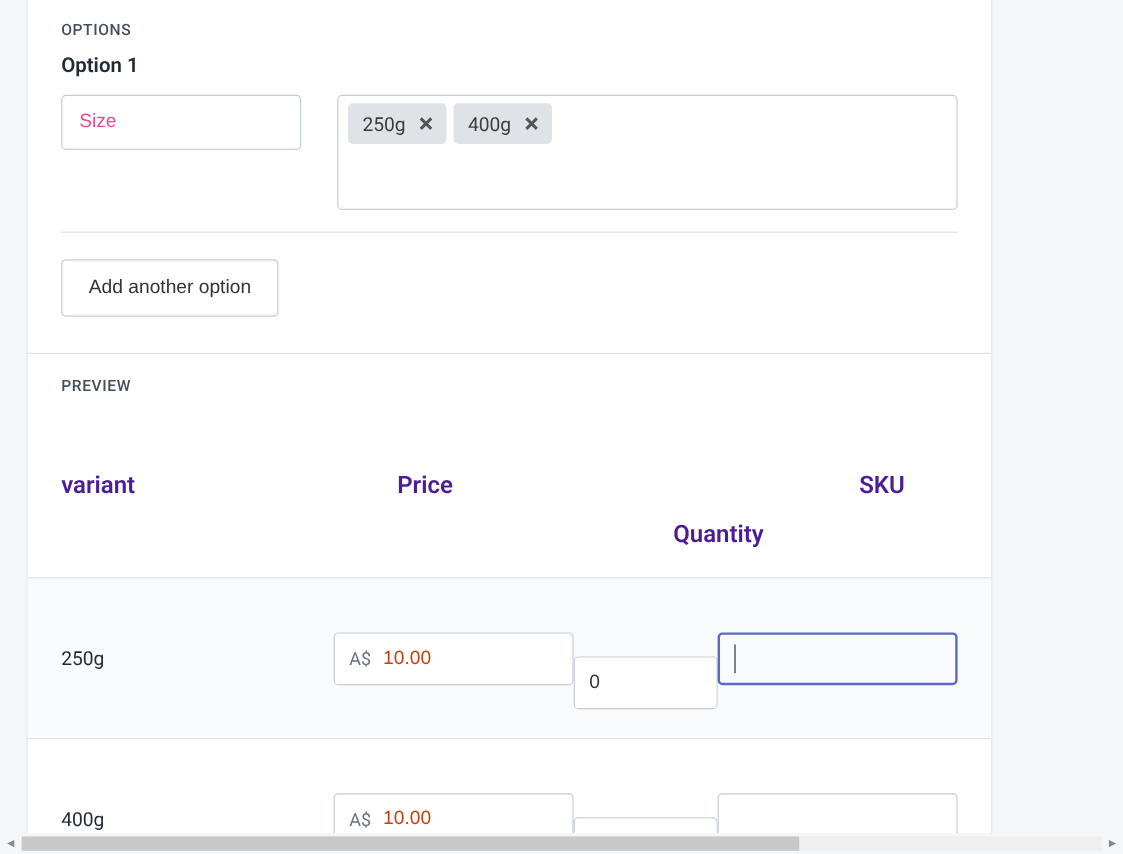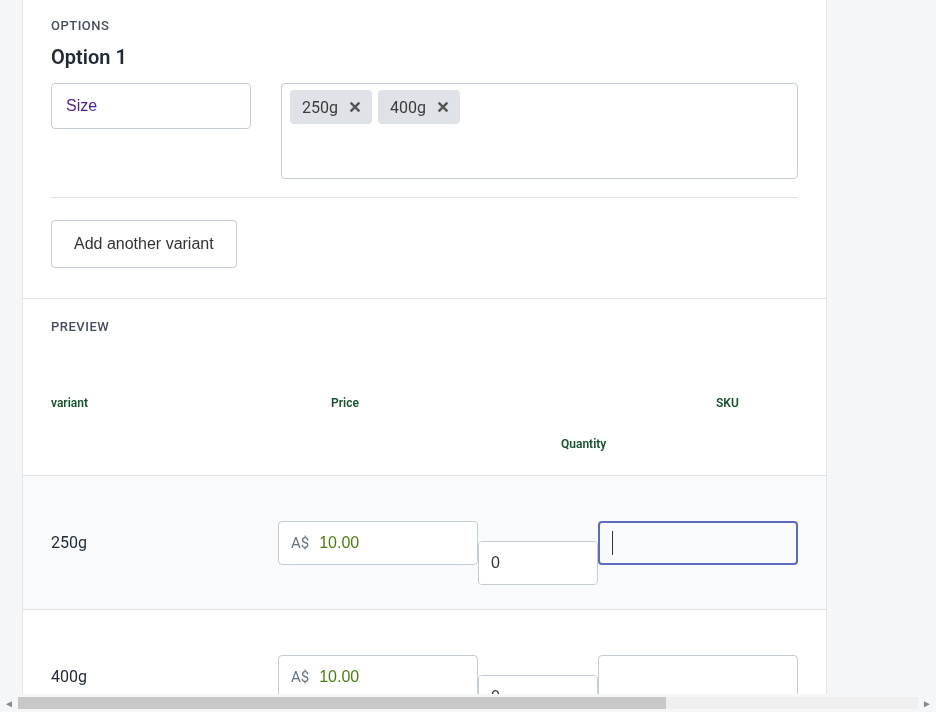--- a/index.html
+++ b/index.html
@@ -31,37 +31,37 @@
     .options-label {
       text-transform: uppercase;
       letter-spacing: 0.5px;
       font-size: 13px;
       color: #454f5b;
       font-weight: 500;
       margin-bottom: 12px;
     }
     .option-title {
       font-weight: 600;
-      font-size: 20px;
+      font-size: 17px;
       margin-bottom: 14px;
     }
     .option-row {
       display: flex;
       align-items: flex-start;
       gap: 30px;
       margin-bottom: 18px;
     }
     .option-name-input {
       width: 200px;
       height: 46px;
       border: 1px solid #c4cdd5;
       border-radius: 4px;
       padding: 0 14px;
       font-size: 16px;
-      color: #4c1d95;
+      color: #ec4899;
       outline: none;
     }
     .tags-input {
       flex: 1;
       min-height: 96px;
       border: 1px solid #c4cdd5;
       border-radius: 4px;
       padding: 6px 8px;
       display: flex;
       flex-wrap: wrap;
@@ -117,23 +117,23 @@
       letter-spacing: 0.5px;
       font-size: 13px;
       color: #454f5b;
       font-weight: 500;
       padding: 0 28px;
       margin-bottom: 62px;
     }
     .preview-header {
       display: flex;
       padding: 0 28px 24px 28px;
-      font-size: 12px;
+      font-size: 20px;
       font-weight: 600;
-      color: #14532d;
+      color: #4c1d95;
     }
     .col-variant { width: 232px; }
     .col-price { width: 230px; margin-left: 48px; }
     .col-qty { width: 155px; margin-top: 41px; }
     .col-sku { flex: 1; }
     .preview-row {
       display: flex;
       align-items: center;
       padding: 24px 28px;
       border-top: 1px solid #e1e3e5;
@@ -149,21 +149,21 @@
       align-items: center;
       padding: 0 12px;
       background: #fff;
     }
     .price-prefix { color: #637381; font-size: 15px; margin-right: 10px; }
     .price-value {
       border: none;
       outline: none;
       flex: 1;
       font-size: 16px;
-      color: #4d7c0f;
+      color: #c2410c;
       background: transparent;
     }
     .qty-wrap {
       display: flex;
       width: 120px;
       height: 44px;
       border: 1px solid #c4cdd5;
       border-radius: 4px;
       overflow: hidden;
       background: #fff;
@@ -246,21 +246,21 @@
                 </svg>
               </span>
             </span>
           </div>
       </div>
     </div>
 
     <hr class="divider">
 
     <div class="section">
-      <button class="add-option-btn">Add another variant</button>
+      <button class="add-option-btn">Add another option</button>
     </div>
 
     <hr class="bottom-divider">
 
     <div class="preview-label">PREVIEW</div>
 
     <div class="preview-header">
       <div class="col-variant">variant</div>
       <div class="col-price">Price</div>
       <div class="col-qty">Quantity</div>

